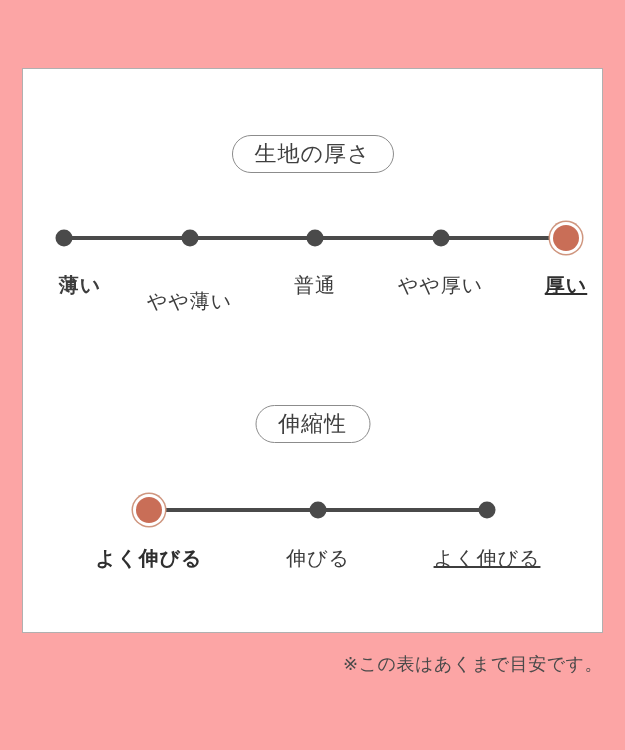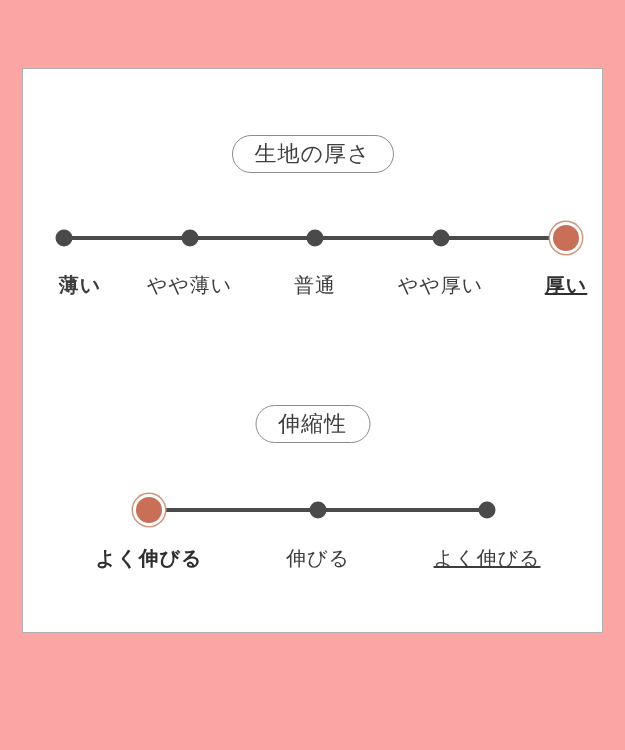--- a/index.html
+++ b/index.html
@@ -97,21 +97,21 @@
     <div class="track track-thickness"></div>
 
     <span class="dot" style="left:41px;  top:169px;"></span>
     <span class="dot" style="left:166.5px; top:169px;"></span>
     <span class="dot" style="left:292px; top:169px;"></span>
     <span class="dot" style="left:417.5px; top:169px;"></span>
     <span class="dot active" style="left:543px; top:169px;"></span>
 
     <div class="labels-thickness">
       <span class="scale-label" style="left:57px;font-weight:bold;">薄い</span>
-      <span class="scale-label" style="left:166.5px;">やや薄い</span>
+      <span class="scale-label" style="left:166.5px;margin-top:16px;">やや薄い</span>
       <span class="scale-label" style="left:292px;">普通</span>
       <span class="scale-label" style="left:417.5px;text-align:center;">やや厚い</span>
       <span class="scale-label active" style="left:543px;text-decoration:underline;">厚い</span>
     </div>
 
     <div class="pill pill-stretch">
       <span>伸縮性</span>
     </div>
 
     <div class="track track-stretch"></div>
@@ -121,13 +121,14 @@
     <span class="dot" style="left:464px; top:441px;"></span>
 
     <div class="labels-stretch">
       <span class="scale-label active" style="left:126px;">よく伸びる</span>
       <span class="scale-label" style="left:295px;">伸びる</span>
       <span class="scale-label" style="left:464px;text-decoration:underline;">よく伸びる</span>
     </div>
 
   </div>
 
+  <div class="footnote">※この表はあくまで目安です。</div>
 </div>
 
 </body></html>

